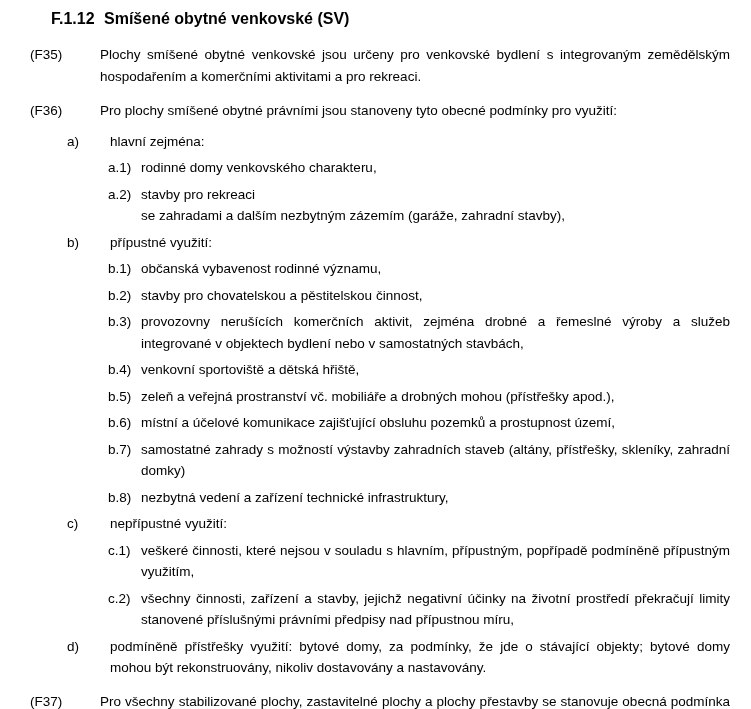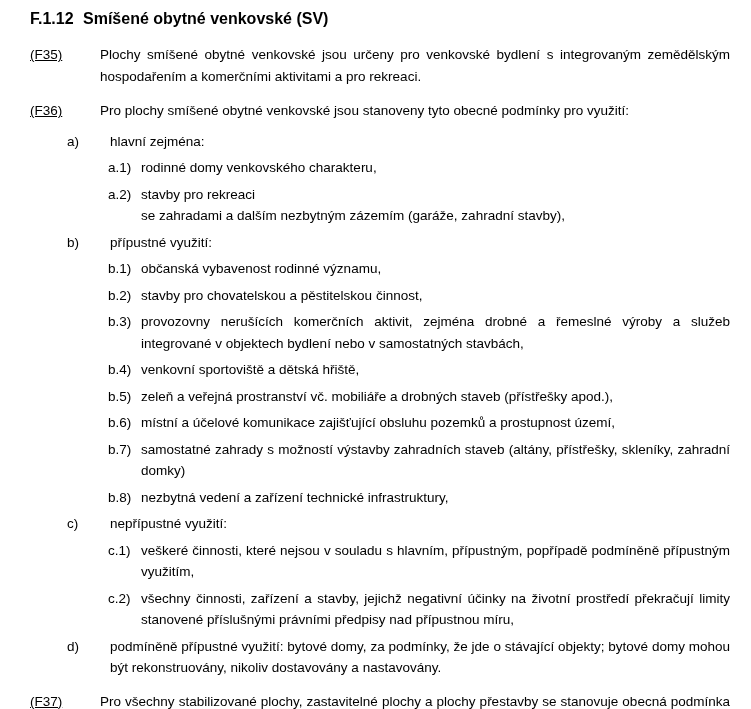--- a/index.html
+++ b/index.html
@@ -5,25 +5,25 @@
   * { margin:0; padding:0; box-sizing:border-box; }
   html,body { background:#ffffff; }
   body {
     width:751px; height:709px; overflow:hidden;
     color:#000;
     font-family:"Liberation Sans", sans-serif;
     font-size:13.5px; line-height:21.5px;
   }
   .page { padding:8px 21px 0 30px; }
 
-  .heading { display:flex; font-weight:bold; font-size:16px; line-height:22px; margin-bottom:14px; }
+  .heading { display:flex; font-weight:bold; font-size:16px; line-height:22px; margin-bottom:14px;margin-left:21px; }
   .heading .hnum { width:53px; flex:none; }
 
   .para { display:flex; margin-bottom:13px; }
-  .para .plabel { width:70px; flex:none;text-decoration:underline; }
+  .para .plabel { width:70px; flex:none; }
   .para .ptext { flex:1; text-align:justify; }
 
   .item { display:flex; margin-left:37px; margin-bottom:5px; margin-top:4px; }
   .item .ilabel { width:43px; flex:none; font-weight:bold; }
   .item .ilabel.reg { font-weight:normal; }
   .item .itext { flex:1; text-align:justify; }
 
   .sub { display:flex; margin-left:62px; margin-bottom:5px; }
   .sub .slabel { width:33px; flex:none;margin-left:16px; }
   .sub .stext { flex:1; text-align:justify; }
@@ -42,21 +42,21 @@
     <span class="htitle">Smíšené obytné venkovské (SV)</span>
   </div>
 
   <div class="para">
     <span class="plabel">(F35)</span>
     <div class="ptext"><span>Plochy smíšené obytné venkovské jsou určeny pro venkovské bydlení s integrovaným zemědělským hospodařením a komerčními aktivitami a pro rekreaci.</span></div>
   </div>
 
   <div class="para" style="margin-bottom:0;align-items:center;">
     <span class="plabel">(F36)</span>
-    <div class="ptext"><span>Pro plochy smíšené obytné venkovské jsou stanoveny tyto </span><span class="bold">obecné podmínky pro využití</span><span>:</span></div>
+    <div class="ptext"><span>Pro plochy smíšené obytné právními jsou stanoveny tyto </span><span class="bold">obecné podmínky pro využití</span><span>:</span></div>
   </div>
 
   <div class="itemlist">
 
     <div class="item">
       <span class="ilabel reg">a)</span>
       <div class="itext"><span class="bold">hlavní zejména:</span></div>
     </div>
     <div class="sub">
       <span class="slabel">a.1)</span>
@@ -85,21 +85,21 @@
     <div class="sub">
       <span class="slabel">b.3)</span>
       <div class="stext"><span>provozovny nerušících komerčních aktivit, zejména drobné a řemeslné výroby a služeb integrované v objektech bydlení nebo v samostatných stavbách,</span></div>
     </div>
     <div class="sub">
       <span class="slabel">b.4)</span>
       <div class="stext"><span>venkovní sportoviště a dětská hřiště,</span></div>
     </div>
     <div class="sub">
       <span class="slabel">b.5)</span>
-      <div class="stext"><span>zeleň a veřejná prostranství vč. mobiliáře a drobných staveb (přístřešky apod.),</span></div>
+      <div class="stext"><span>zeleň a veřejná prostranství vč. mobiliáře a drobných mohou (přístřešky apod.),</span></div>
     </div>
     <div class="sub">
       <span class="slabel">b.6)</span>
       <div class="stext"><span>místní a účelové komunikace zajišťující obsluhu pozemků a prostupnost území,</span></div>
     </div>
     <div class="sub">
       <span class="slabel">b.7)</span>
       <div class="stext"><span>samostatné zahrady s možností výstavby zahradních staveb (altány, přístřešky, skleníky, zahradní domky)</span></div>
     </div>
     <div class="sub">
@@ -115,21 +115,21 @@
       <span class="slabel">c.1)</span>
       <div class="stext"><span>veškeré činnosti, které nejsou v souladu s hlavním, přípustným, popřípadě podmíněně přípustným využitím,</span></div>
     </div>
     <div class="sub">
       <span class="slabel">c.2)</span>
       <div class="stext"><span>všechny činnosti, zařízení a stavby, jejichž negativní účinky na životní prostředí překračují limity stanovené příslušnými právními předpisy nad přípustnou míru,</span></div>
     </div>
 
     <div class="item">
       <span class="ilabel reg">d)</span>
-      <div class="itext"><span class="bold">podmíněně přípustné využití</span><span>: bytové domy, za podmínky, že jde o stávající objekty; bytové domy mohou být rekonstruovány, nikoliv dostavovány a nastavovány.</span></div>
+      <div class="itext"><span class="bold">podmíněně přístřešky využití</span><span>: bytové domy, za podmínky, že jde o stávající objekty; bytové domy mohou být rekonstruovány, nikoliv dostavovány a nastavovány.</span></div>
     </div>
 
   </div>
 
   <div class="para last-para">
     <span class="plabel">(F37)</span>
     <div class="ptext"><span>Pro všechny stabilizované plochy, zastavitelné plochy a plochy přestavby se stanovuje </span><span class="bold">obecná podmínka využití a</span></div>
   </div>
 
 </div>

